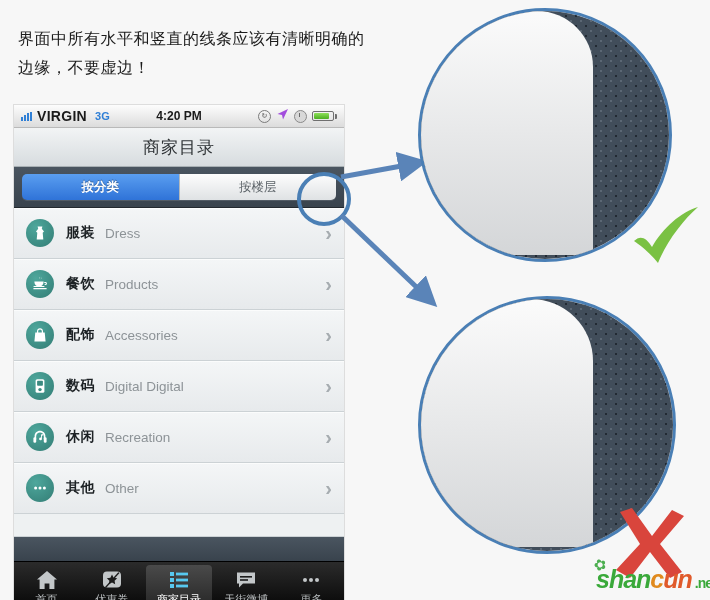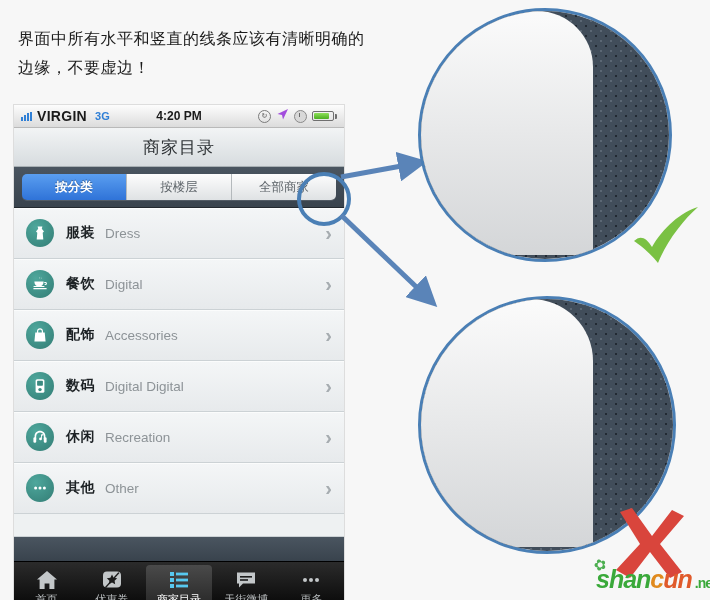--- a/index.html
+++ b/index.html
@@ -212,23 +212,20 @@
     </div>
 
     <div class="segstrip">
       <div class="segctl" id="segctl">
           <div class="seg active">
             <span>按分类</span>
           </div>
           <div class="seg">
             <span>按楼层</span>
           </div>
-          <div class="seg">
-            <span>全部商家</span>
-          </div>
         </div>
     </div>
 
     <div class="list" id="list">
         <div class="row">
           <div class="ricon">
             <svg width="16" height="16" viewBox="0 0 16 16">
               <path fill="#ffffff" d="M5.6 1.5h4.8l-.6 2.3 2.2 2.6-1.3 1.4.6 6.7H4.7l.6-6.7L4 6.4l2.2-2.6z"></path>
             </svg>
           </div>
@@ -237,21 +234,21 @@
           <div class="chev">›</div>
         </div>
         <div class="row">
           <div class="ricon">
             <svg width="16" height="16" viewBox="0 0 16 16">
               <path fill="#ffffff" d="M7.4.8c-.9.8.2 1.4-.4 2.4.9-.7.1-1.6.4-2.4zM9.2 1.3c-.8.7.2 1.2-.3 2.1.8-.6.1-1.4.3-2.1zM2.4 5.6h9.2c0 2.2-.8 3.7-2.3 4.4h3.1v1H1.6v-1h3.1C3.2 9.3 2.4 7.8 2.4 5.6zm9.9.5h1.1c1 0 1.5.6 1.5 1.4 0 1-.7 1.6-1.8 1.6h-.6l.2-.9h.4c.5 0 .8-.3.8-.7 0-.3-.2-.5-.6-.5h-1.1z"></path>
               <rect fill="#ffffff" x="1.3" y="11.9" width="13.4" height="1.3" rx=".5"></rect>
             </svg>
           </div>
           <div class="rcn">餐饮</div>
-          <div class="ren">Digital</div>
+          <div class="ren">Products</div>
           <div class="chev">›</div>
         </div>
         <div class="row">
           <div class="ricon">
             <svg width="16" height="16" viewBox="0 0 16 16">
               <path fill="#ffffff" d="M8 1.2c-1.7 0-3 1.3-3 3v1.2H3.3L2.4 14.6h11.2L12.7 5.4H11V4.2c0-1.7-1.3-3-3-3zm0 1.2c1 0 1.8.8 1.8 1.8v1.2H6.2V4.2c0-1 .8-1.8 1.8-1.8z"></path>
             </svg>
           </div>
           <div class="rcn">配饰</div>
           <div class="ren">Accessories</div>

